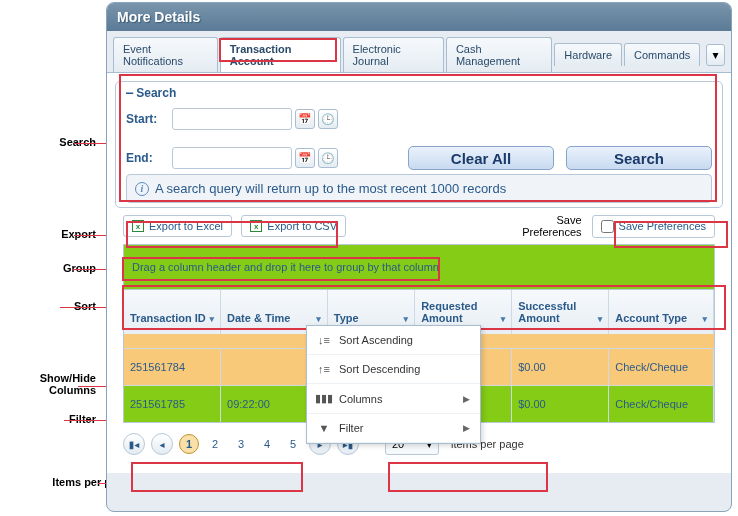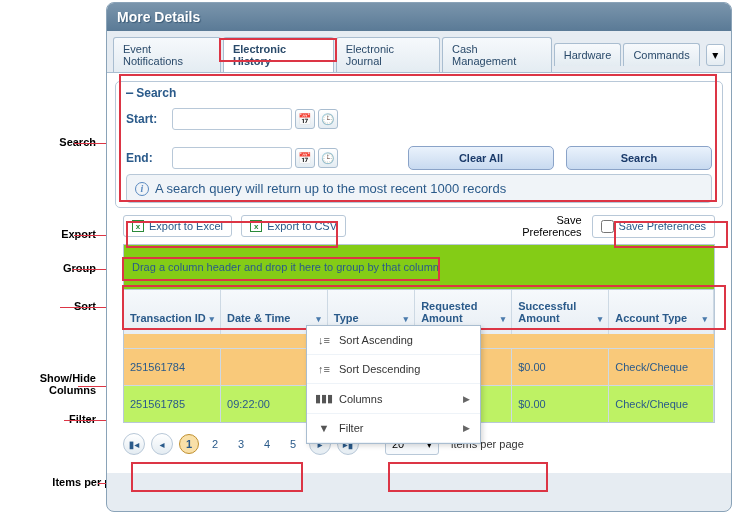--- a/index.html
+++ b/index.html
@@ -14,37 +14,37 @@
 .tab.active{background:#fff;font-weight:bold}
 .tab-overflow{width:20px;height:22px;border:1px solid #a9bdd0;border-radius:3px;background:linear-gradient(#fff,#e4ecf2);display:flex;align-items:center;justify-content:center;cursor:pointer;margin-left:4px}
 .content{background:#fff;padding:8px;border-top:1px solid #a9bdd0}
 .search-fs{border:1px solid #b8c8d8;border-radius:5px;padding:4px 10px}
 .search-title{color:#2a5a8a;font-weight:bold;font-size:12px;margin-bottom:8px}
 .search-title .tog{font-family:monospace;margin-right:3px}
 .row{display:flex;align-items:center;margin-bottom:16px}
 .row label{width:46px;color:#2a5a8a;font-weight:bold;font-size:12px}
 .date-in{width:120px;height:22px;border:1px solid #b8c8d8;border-radius:3px;padding:0 4px;background:#fff}
 .icon-btn{width:20px;height:20px;border:1px solid #a9bdd0;border-radius:3px;background:linear-gradient(#fff,#e4ecf2);display:inline-flex;align-items:center;justify-content:center;margin-left:3px;cursor:pointer;font-size:11px}
-.big-btn{width:146px;height:24px;border:1px solid #8aa3c8;border-radius:5px;background:linear-gradient(#eaf2fc,#c8daf0);color:#1a3a6a;font-weight:bold;cursor:pointer;font-size:11px}
+.big-btn{width:146px;height:24px;border:1px solid #8aa3c8;border-radius:5px;background:linear-gradient(#eaf2fc,#c8daf0);color:#1a3a6a;font-weight:bold;cursor:pointer;font-size:15px}
 .info-bar{border:1px solid #b8c8d8;border-radius:4px;background:#f0f4f8;padding:6px 8px;display:flex;align-items:center;gap:6px;margin-top:4px}
 .info-icon{width:14px;height:14px;border:1px solid #5a8ac0;border-radius:50%;color:#5a8ac0;font-weight:bold;font-size:10px;display:flex;align-items:center;justify-content:center;font-style:italic;font-family:Georgia,serif}
 .info-text{color:#2a5a8a;font-weight:normal;font-size:13px}
 .toolbar{display:flex;align-items:center;justify-content:space-between;padding:6px 8px}
 .exp-btn{border:1px solid #b8c8d8;border-radius:3px;background:#fff;padding:4px 8px;color:#2a5a8a;display:inline-flex;align-items:center;gap:5px;cursor:pointer;font-size:11px;margin-right:6px}
 .xls{width:12px;height:12px;border:1px solid #2a8a3a;color:#2a8a3a;font-size:8px;font-weight:bold;display:flex;align-items:center;justify-content:center}
 .save-pref-area{display:flex;align-items:center;gap:10px}
 .save-pref-lbl{font-size:11px;text-align:right;line-height:1.1}
 .save-pref-btn{border:1px solid #b8c8d8;border-radius:3px;background:#fff;padding:4px 8px;color:#2a5a8a;display:inline-flex;align-items:center;gap:5px;cursor:pointer;font-size:11px}
 .group-bar{border:1px solid #b8c8d8;background:#84cc16;padding:16px 8px;color:#2a5a8a;font-size:11px;margin:0 8px}
 .grid{margin:0 8px;border:1px solid #b8c8d8;border-top:none}
 .grid-head{display:flex;background:linear-gradient(#f6f9fc,#e8eef4)}
 .gh{border-right:1px solid #cdd9e4;padding:10px 6px;color:#2a5a8a;font-weight:bold;font-size:11px;display:flex;align-items:flex-end;justify-content:space-between;position:relative}
 .gh .chev{color:#4a7aac;font-size:9px;cursor:pointer}
 .c1{width:100px}.c2{width:110px}.c3{width:90px}.c4{width:100px}.c5{width:100px}.c6{width:108px}
-.grid-row{display:flex;background:#bef264}
+.grid-row{display:flex;background:#84cc16}
 .grid-row.alt{background:#f9c97a}
 .gc{border-right:1px solid #cdd9e4;border-top:1px solid #cdd9e4;padding:12px 6px;font-size:11px;color:#2a5a8a}
 .col-menu{position:absolute;left:306px;top:325px;width:175px;background:#fff;border:1px solid #a9bdd0;box-shadow:2px 2px 5px rgba(0,0,0,.15);z-index:10}
 .cm-item{padding:8px 10px;display:flex;align-items:center;gap:8px;font-size:11px;color:#333;cursor:pointer;border-bottom:1px solid #eef3f8}
 .cm-item .sub{margin-left:auto;font-size:9px;color:#666}
 .cm-ico{width:14px;display:flex;justify-content:center;color:#555;font-size:11px}
 .pager{display:flex;align-items:center;gap:6px;padding:10px 8px}
 .pg-btn{width:22px;height:22px;border:1px solid #b8c8d8;border-radius:50%;background:linear-gradient(#fff,#e4ecf2);display:flex;align-items:center;justify-content:center;cursor:pointer;font-size:10px;color:#2a5a8a}
 .pg-num{width:20px;height:20px;display:flex;align-items:center;justify-content:center;font-size:11px;color:#2a5a8a;cursor:pointer;border-radius:50%}
 .pg-num.cur{border:1px solid #c09030;background:#f9e0a8;font-weight:bold}
@@ -67,21 +67,21 @@
 <div class="annot-line" style="left:78px;top:386px;width:42px"></div>
 <div class="annot" style="left:0;top:413px;width:96px"><span>Filter</span></div>
 <div class="annot-line" style="left:64px;top:420px;width:56px"></div>
 <div class="annot" style="left:0;top:476px;width:130px"><span>Items per page</span></div>
 <div class="annot-line" style="left:98px;top:483px;width:36px"></div>
 
 <div class="panel">
   <div class="panel-head">More Details</div>
   <div class="tabs">
     <div class="tab">Event Notifications</div>
-    <div class="tab active">Electronic History</div>
+    <div class="tab active">Transaction Account</div>
     <div class="tab">Electronic Journal</div>
     <div class="tab">Cash Management</div>
     <div class="tab">Hardware</div>
     <div class="tab">Commands</div>
     <div class="tab-overflow">
         <span>▾</span>
       </div>
   </div>
   <div class="content">
     <div class="search-fs">

